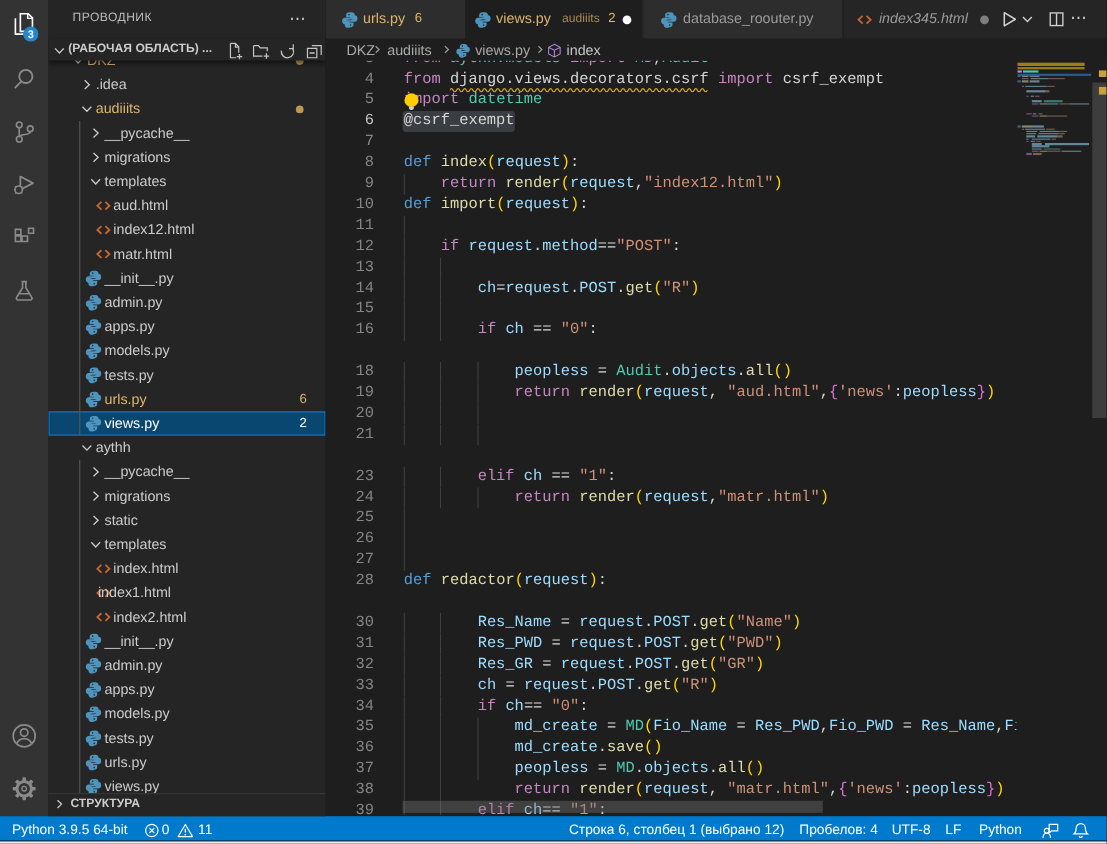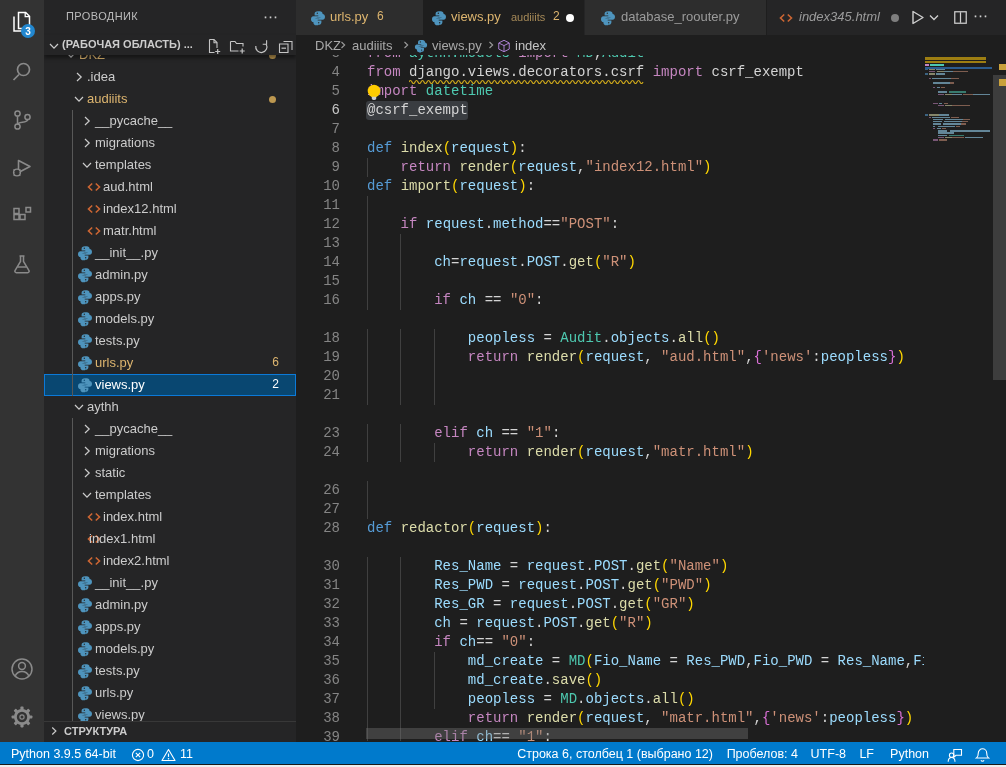--- a/index.html
+++ b/index.html
@@ -394,20 +394,21 @@
 <div class="cl" style="top:178.5px;"><div class="ig" style="left:70.5px;"></div><div class="ig" style="left:104.1px;"></div><span class="num" style="color:#858585;">13</span><span class="ct"></span></div>
 <div class="cl" style="top:197.5px;"><div class="ig" style="left:70.5px;"></div><div class="ig" style="left:104.1px;"></div><span class="num" style="color:#858585;">14</span><span class="ct">        <span class="v">ch</span><span class="w">=</span><span class="v">request</span><span class="w">.</span><span class="v">POST</span><span class="w">.</span><span class="f">get</span><span class="b1">(</span><span class="s">"R"</span><span class="b1">)</span></span></div>
 <div class="cl" style="top:216.5px;"><div class="ig" style="left:70.5px;"></div><div class="ig" style="left:104.1px;"></div><span class="num" style="color:#858585;">15</span><span class="ct"></span></div>
 <div class="cl" style="top:235.5px;"><div class="ig" style="left:70.5px;"></div><div class="ig" style="left:104.1px;"></div><span class="num" style="color:#858585;">16</span><span class="ct">        <span class="k">if</span> <span class="v">ch</span> <span class="w">==</span> <span class="s">"0"</span><span class="w">:</span></span></div>
 <div class="cl" style="top:273.5px;"><div class="ig" style="left:70.5px;"></div><div class="ig" style="left:104.1px;"></div><div class="ig" style="left:137.7px;"></div><span class="num" style="color:#858585;">18</span><span class="ct">            <span class="v">peopless</span> <span class="w">=</span> <span class="t2">Audit</span><span class="w">.</span><span class="v">objects</span><span class="w">.</span><span class="f">all</span><span class="b1">()</span></span></div>
 <div class="cl" style="top:292.5px;"><div class="ig" style="left:70.5px;"></div><div class="ig" style="left:104.1px;"></div><div class="ig" style="left:137.7px;"></div><span class="num" style="color:#858585;">19</span><span class="ct">            <span class="k">return</span> <span class="f">render</span><span class="b1">(</span><span class="v">request</span><span class="w">, </span><span class="s">"aud.html"</span><span class="w">,</span><span class="b2">{</span><span class="s">'news'</span><span class="w">:</span><span class="v">peopless</span><span class="b2">}</span><span class="b1">)</span></span></div>
 <div class="cl" style="top:311.5px;"><div class="ig" style="left:70.5px;"></div><div class="ig" style="left:104.1px;"></div><div class="ig" style="left:137.7px;"></div><span class="num" style="color:#858585;">20</span><span class="ct"></span></div>
 <div class="cl" style="top:330.5px;"><div class="ig" style="left:70.5px;"></div><div class="ig" style="left:104.1px;"></div><div class="ig" style="left:137.7px;"></div><span class="num" style="color:#858585;">21</span><span class="ct"></span></div>
 <div class="cl" style="top:368.5px;"><div class="ig" style="left:70.5px;"></div><div class="ig" style="left:104.1px;"></div><span class="num" style="color:#858585;">23</span><span class="ct">        <span class="k">elif</span> <span class="v">ch</span> <span class="w">==</span> <span class="s">"1"</span><span class="w">:</span></span></div>
 <div class="cl" style="top:387.5px;"><div class="ig" style="left:70.5px;"></div><div class="ig" style="left:104.1px;"></div><div class="ig" style="left:137.7px;"></div><span class="num" style="color:#858585;">24</span><span class="ct">            <span class="k">return</span> <span class="f">render</span><span class="b1">(</span><span class="v">request</span><span class="w">,</span><span class="s">"matr.html"</span><span class="b1">)</span></span></div>
+<div class="cl" style="top:406.5px;"><div class="ig" style="left:70.5px;"></div><span class="num" style="color:#858585;">25</span><span class="ct"></span></div>
 <div class="cl" style="top:425.5px;"><div class="ig" style="left:70.5px;"></div><span class="num" style="color:#858585;">26</span><span class="ct"></span></div>
 <div class="cl" style="top:444.5px;"><div class="ig" style="left:70.5px;"></div><span class="num" style="color:#858585;">27</span><span class="ct"></span></div>
 <div class="cl" style="top:463.5px;"><span class="num" style="color:#858585;">28</span><span class="ct"><span class="d">def</span> <span class="f">redactor</span><span class="b1">(</span><span class="v">request</span><span class="b1">)</span><span class="w">:</span></span></div>
 <div class="cl" style="top:501.5px;"><div class="ig" style="left:70.5px;"></div><div class="ig" style="left:104.1px;"></div><span class="num" style="color:#858585;">30</span><span class="ct">        <span class="v">Res_Name</span> <span class="w">=</span> <span class="v">request</span><span class="w">.</span><span class="v">POST</span><span class="w">.</span><span class="f">get</span><span class="b1">(</span><span class="s">"Name"</span><span class="b1">)</span></span></div>
 <div class="cl" style="top:520.5px;"><div class="ig" style="left:70.5px;"></div><div class="ig" style="left:104.1px;"></div><span class="num" style="color:#858585;">31</span><span class="ct">        <span class="v">Res_PWD</span> <span class="w">=</span> <span class="v">request</span><span class="w">.</span><span class="v">POST</span><span class="w">.</span><span class="f">get</span><span class="b1">(</span><span class="s">"PWD"</span><span class="b1">)</span></span></div>
 <div class="cl" style="top:539.5px;"><div class="ig" style="left:70.5px;"></div><div class="ig" style="left:104.1px;"></div><span class="num" style="color:#858585;">32</span><span class="ct">        <span class="v">Res_GR</span> <span class="w">=</span> <span class="v">request</span><span class="w">.</span><span class="v">POST</span><span class="w">.</span><span class="f">get</span><span class="b1">(</span><span class="s">"GR"</span><span class="b1">)</span></span></div>
 <div class="cl" style="top:558.5px;"><div class="ig" style="left:70.5px;"></div><div class="ig" style="left:104.1px;"></div><span class="num" style="color:#858585;">33</span><span class="ct">        <span class="v">ch</span> <span class="w">=</span> <span class="v">request</span><span class="w">.</span><span class="v">POST</span><span class="w">.</span><span class="f">get</span><span class="b1">(</span><span class="s">"R"</span><span class="b1">)</span></span></div>
 <div class="cl" style="top:577.5px;"><div class="ig" style="left:70.5px;"></div><div class="ig" style="left:104.1px;"></div><span class="num" style="color:#858585;">34</span><span class="ct">        <span class="k">if</span> <span class="v">ch</span><span class="w">==</span> <span class="s">"0"</span><span class="w">:</span></span></div>
 <div class="cl" style="top:596.5px;"><div class="ig" style="left:70.5px;"></div><div class="ig" style="left:104.1px;"></div><div class="ig" style="left:137.7px;"></div><span class="num" style="color:#858585;">35</span><span class="ct">            <span class="v">md_create</span> <span class="w">=</span> <span class="t2">MD</span><span class="b1">(</span><span class="v">Fio_Name</span> <span class="w">=</span> <span class="v">Res_PWD</span><span class="w">,</span><span class="v">Fio_PWD</span> <span class="w">=</span> <span class="v">Res_Name</span><span class="w">,</span><span class="v">Fio_GR</span>  </span></div>
 <div class="cl" style="top:615.5px;"><div class="ig" style="left:70.5px;"></div><div class="ig" style="left:104.1px;"></div><div class="ig" style="left:137.7px;"></div><span class="num" style="color:#858585;">36</span><span class="ct">            <span class="v">md_create</span><span class="w">.</span><span class="f">save</span><span class="b1">()</span></span></div>

